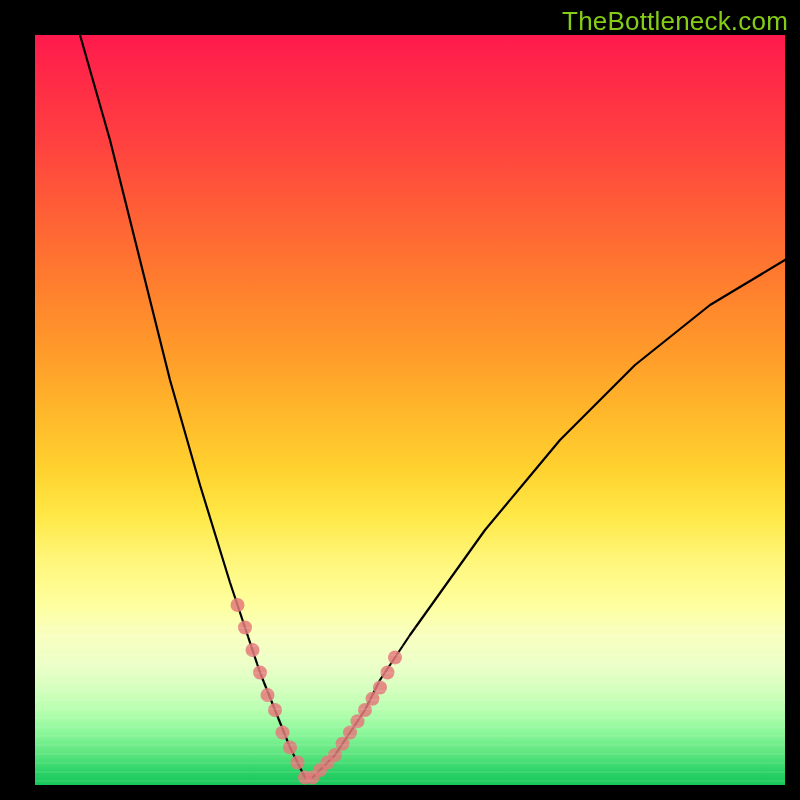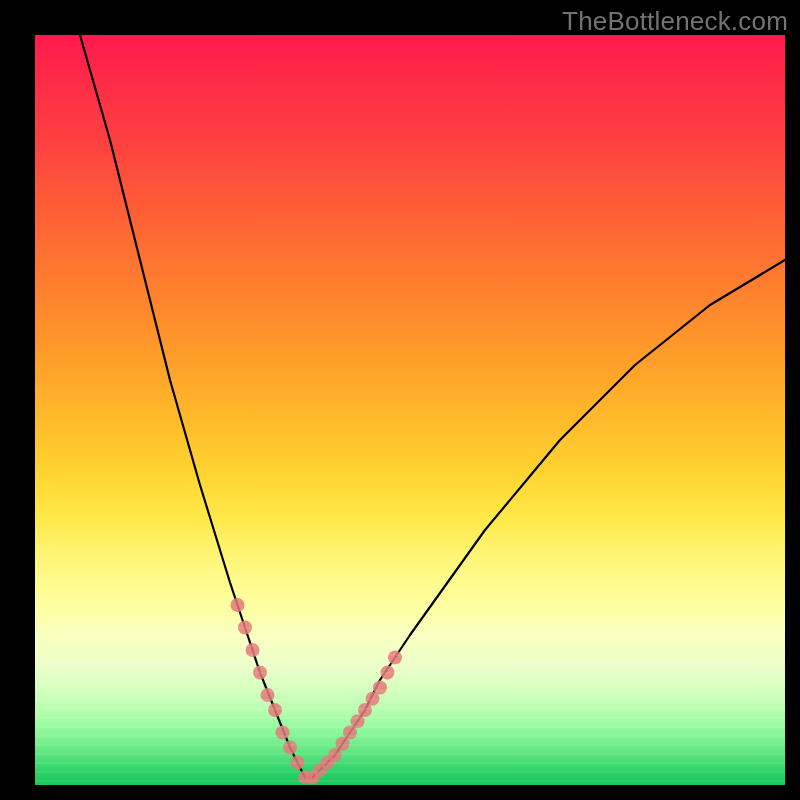--- a/index.html
+++ b/index.html
@@ -69,21 +69,21 @@
     left: 0;
     top: 0;
     width: 750px;
     height: 750px;
     overflow: visible;
   }
   .watermark {
     position: absolute;
     top: 6px;
     right: 12px;
-    color: #737373;
+    color: #84cc16;
     font-size: 26px;
     font-weight: 500;
     letter-spacing: 0.2px;
     user-select: none;
   }
 </style>
 </head>
 <body>
 
 <div class="frame">

